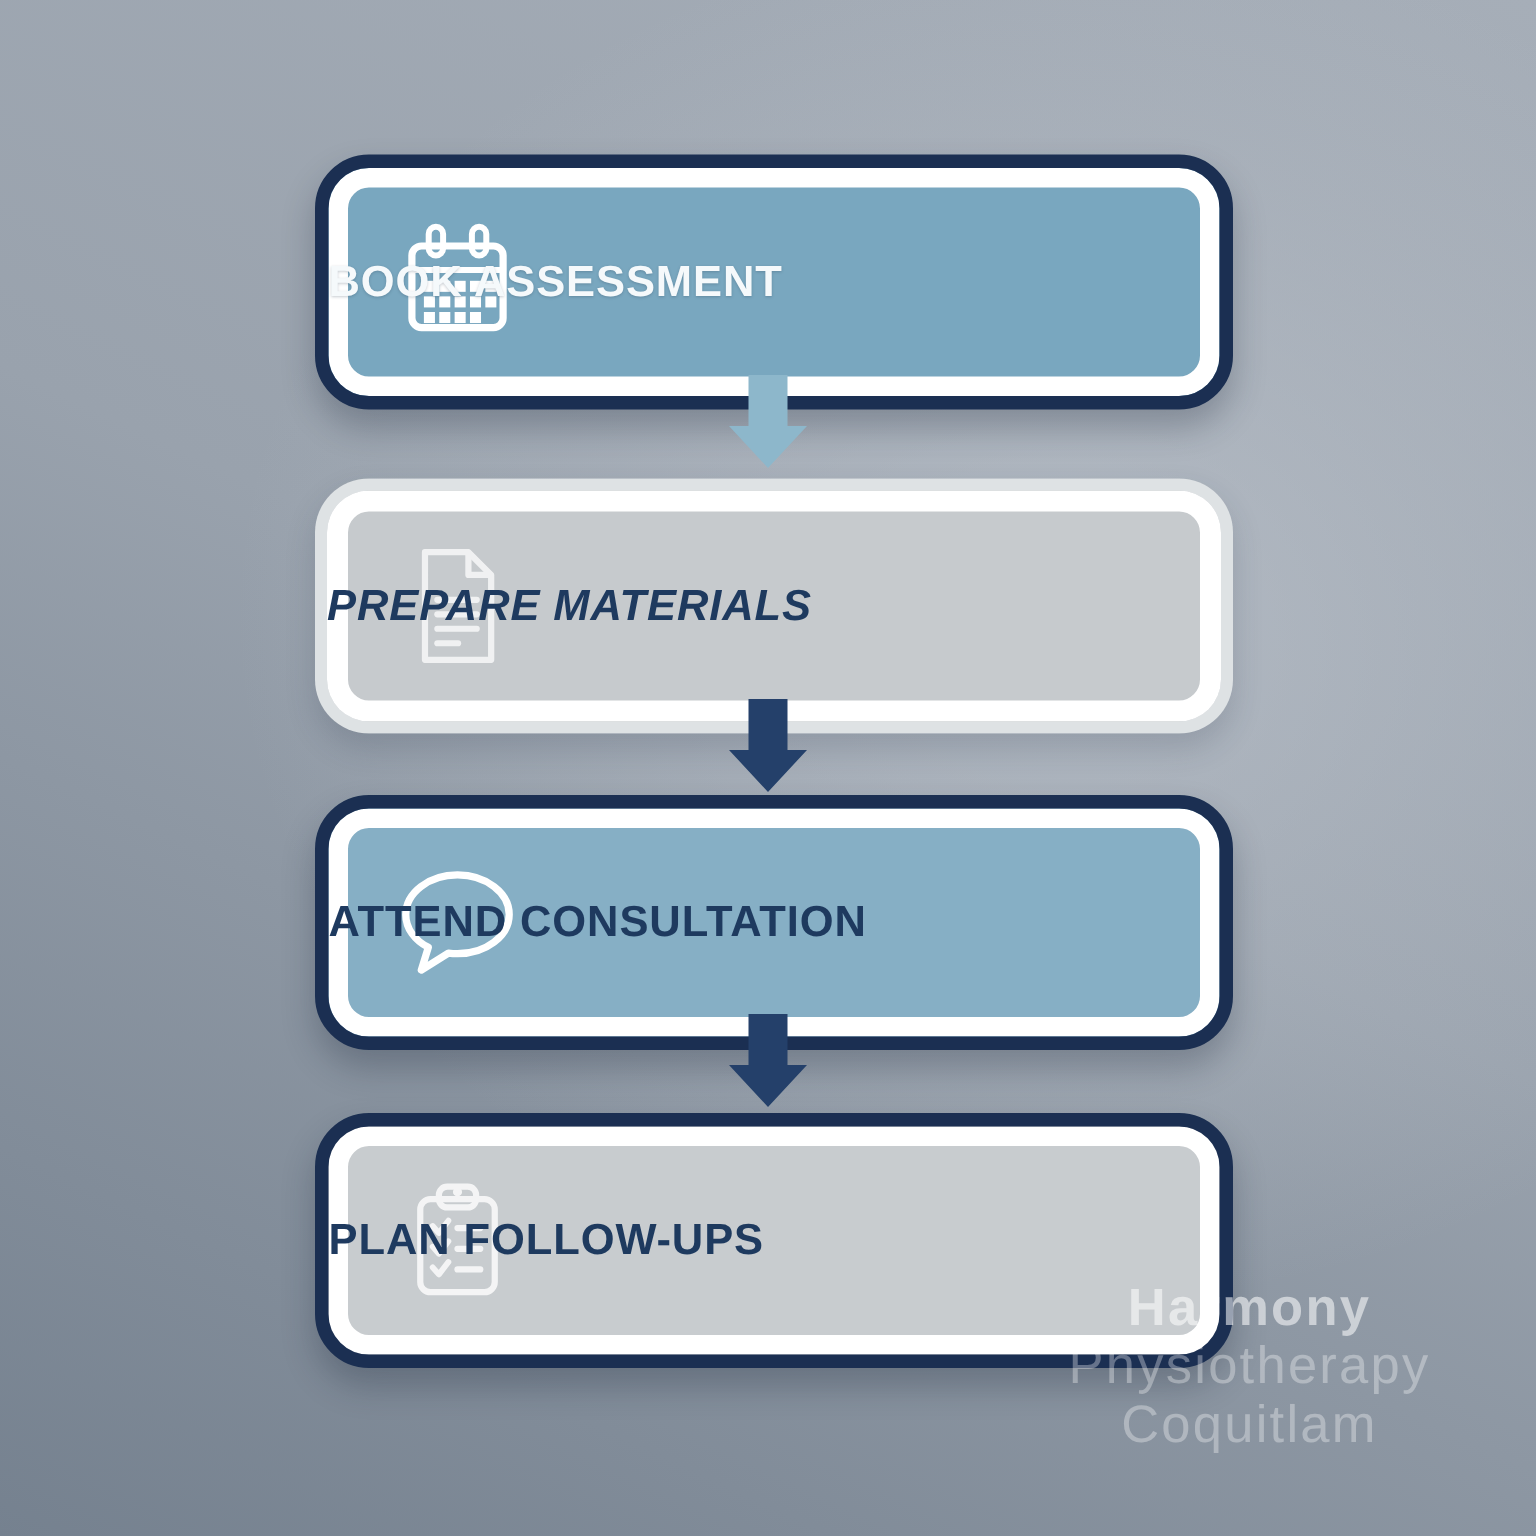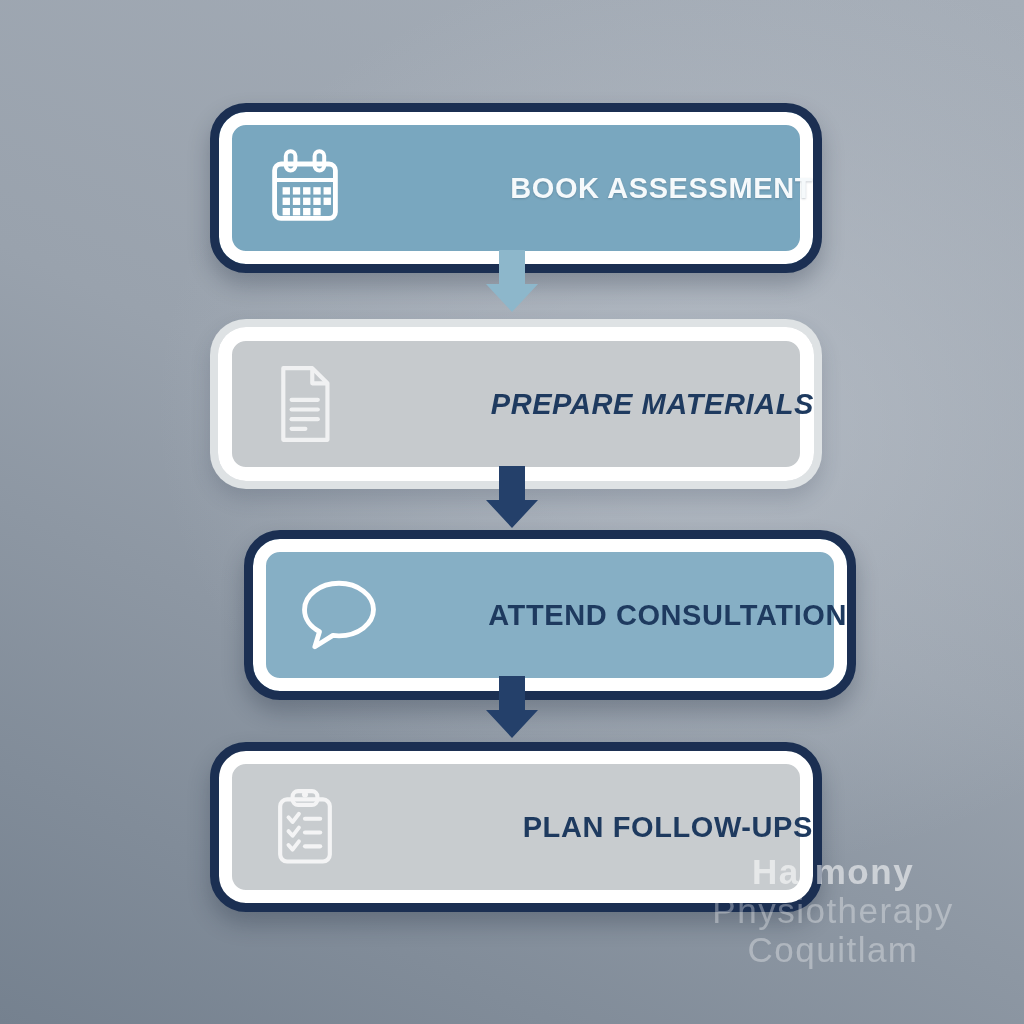--- a/index.html
+++ b/index.html
@@ -20,37 +20,37 @@
     left:210px;width:612px;height:170px;
     border-radius:36px;
     box-sizing:border-box;
     display:flex;align-items:center;justify-content:center;
   }
   .style-blue-navy{
     background:#79a7bf;
     border:9px solid #1b2f52;
     box-shadow: inset 0 0 0 13px #ffffff, 0 12px 22px rgba(25,35,55,0.28);
   }
-  .style-blue-navy.lighter{ background:#86afc5;margin-left:34px; }
+  .style-blue-navy.lighter{ background:#86afc5; }
   .style-gray-glow{
     background:#c6cacd;
     border:8px solid rgba(243,246,248,0.55);
     box-shadow: inset 0 0 0 14px #ffffff, 0 10px 20px rgba(40,50,70,0.18);
     font-style: italic;
   }
   .style-gray-navy{
     background:#c8cccf;
     border:9px solid #1b2f52;
     box-shadow: inset 0 0 0 13px #ffffff, 0 12px 22px rgba(25,35,55,0.28);
     padding-left: 41px;
   }
 
   .step-label{
     position:absolute;left:0;right:0;
-    text-align:right;
+    text-align:left;
     font-weight:700;font-size:29px;
     letter-spacing:0.6px;
   }
   .label-light{ color:#f5f9fb; text-shadow:0 1px 2px rgba(30,50,70,0.25); }
   .label-navy{ color:#1e3a5f; }
 
   .step-icon{
     position:absolute;left:46px;top:50%;
     transform:translateY(-50%);
     width:80px;height:80px;

